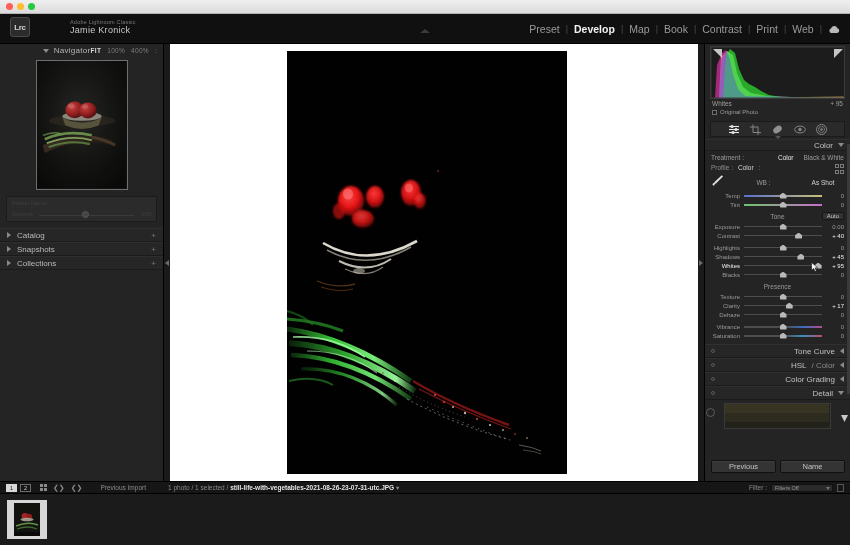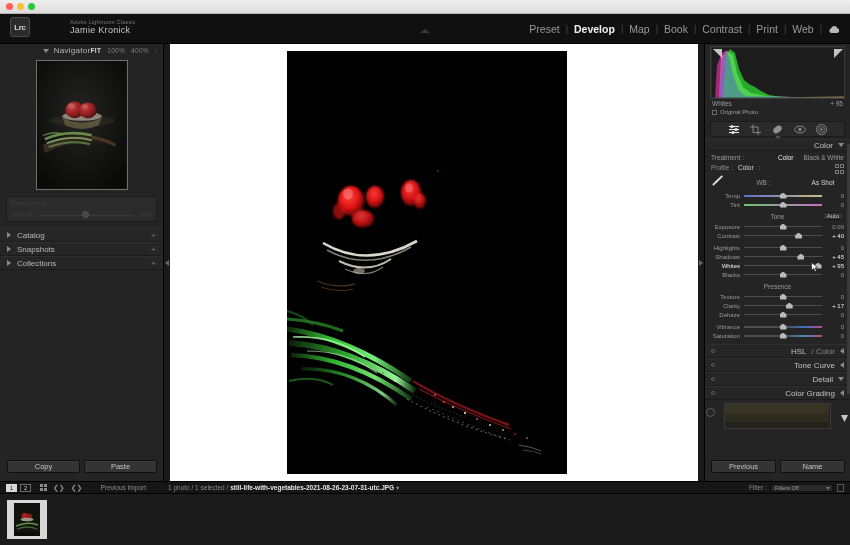--- a/index.html
+++ b/index.html
@@ -382,24 +382,20 @@
       </div>
       <div class="acc-row">
         <span class="acc-left">
           <span class="tri-r"></span>
           <span>Collections</span>
         </span>
         <span class="acc-plus">+</span>
       </div>
     </div>
 
-    <div class="copypaste">
-      <div class="btn">Copy</div>
-      <div class="btn">Paste</div>
-    </div>
   </div>
 
   <div class="center">
     <div class="left-collapse">
       <span class="collapse-arrow ca-left"></span>
     </div>
     <div class="right-collapse">
       <span class="collapse-arrow ca-right"></span>
     </div>
 
@@ -723,39 +719,39 @@
         <span class="sl-label">Saturation</span>
         <span class="sl-track">
           <span class="sl-line sat"></span>
           <span class="sl-knob" style="left:50%"></span>
         </span>
         <span class="sl-val">0</span>
       </div>
     </div>
 
     <div class="collapsed-sec">
+      <span class="sec-head-dot" style="position:absolute;left:6px;width:4px;height:4px;border-radius:50%;border:1px solid #5a5a5a;"></span>
+      <span>Tone Curve</span>
+      <span class="tri-left"></span>
+    </div>
+    <div class="collapsed-sec">
       <span style="position:absolute;left:6px;width:4px;height:4px;border-radius:50%;border:1px solid #5a5a5a;"></span>
       <span>HSL</span>
       <span class="hsl-dim"> / Color</span>
       <span class="tri-left"></span>
     </div>
     <div class="collapsed-sec">
-      <span class="sec-head-dot" style="position:absolute;left:6px;width:4px;height:4px;border-radius:50%;border:1px solid #5a5a5a;"></span>
-      <span>Tone Curve</span>
+      <span style="position:absolute;left:6px;width:4px;height:4px;border-radius:50%;border:1px solid #5a5a5a;"></span>
+      <span>Color Grading</span>
       <span class="tri-left"></span>
     </div>
     <div class="collapsed-sec">
       <span style="position:absolute;left:6px;width:4px;height:4px;border-radius:50%;border:1px solid #5a5a5a;"></span>
       <span>Detail</span>
       <span class="tri-down"></span>
-    </div>
-    <div class="collapsed-sec">
-      <span style="position:absolute;left:6px;width:4px;height:4px;border-radius:50%;border:1px solid #5a5a5a;"></span>
-      <span>Color Grading</span>
-      <span class="tri-left"></span>
     </div>
 
     <div class="detail-body">
       <span class="detail-circle"></span>
       <div class="detail-prev">
         <svg width="104" height="24" viewBox="0 0 104 24" preserveAspectRatio="none">
           <rect width="104" height="24" fill="#2e2c1e"></rect>
           <rect width="104" height="9" y="0" fill="#3a3726" opacity=".8"></rect>
           <rect width="104" height="6" y="18" fill="#23221a"></rect>
         </svg>

